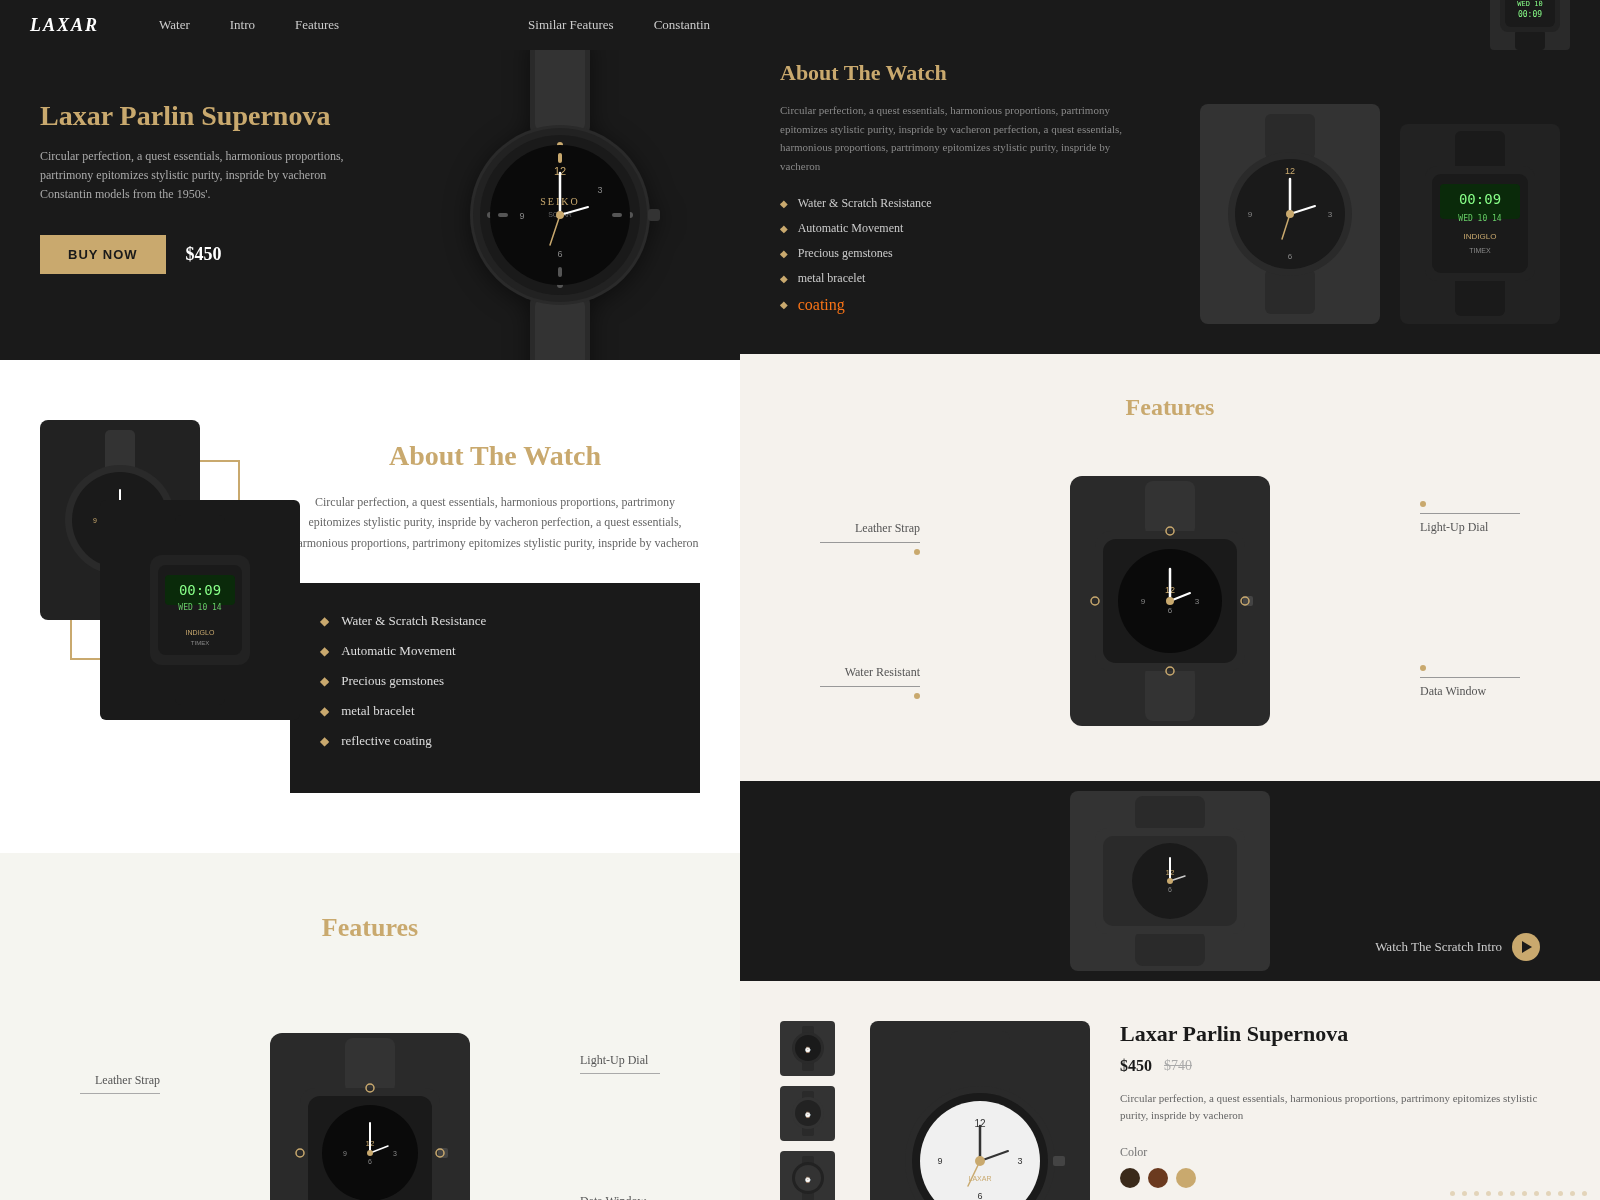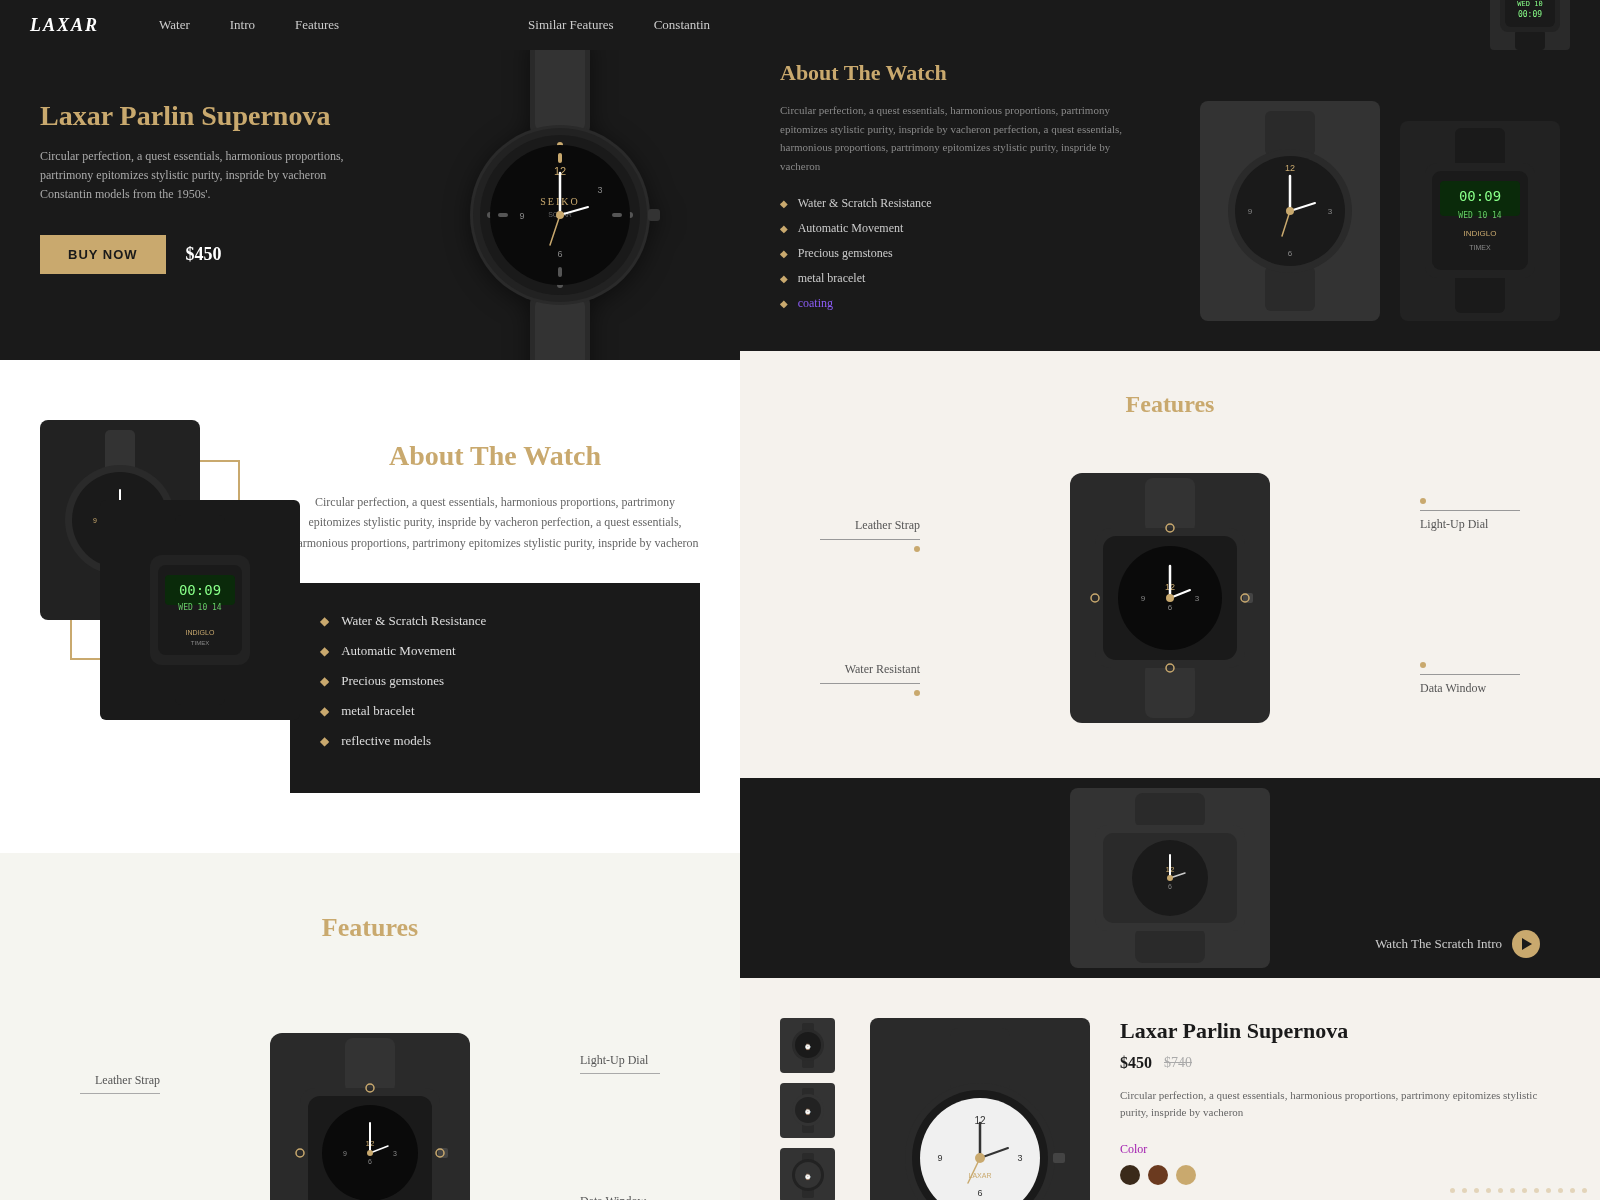--- a/index.html
+++ b/index.html
@@ -441,21 +441,21 @@
       font-size: 14px;
       text-decoration: line-through;
     }
     .product-desc {
       color: #666;
       font-size: 11px;
       line-height: 1.6;
       margin-bottom: 20px;
     }
     .color-label {
-      color: #a21caf;
+      color: #737373;
       font-size: 12px;
       margin-bottom: 8px;
     }
     .color-swatches {
       display: flex;
       gap: 8px;
       margin-bottom: 20px;
     }
     .color-swatch {
       width: 20px;
@@ -607,21 +607,21 @@
               <div class="feature-item">
                 <span class="diamond-icon">◆</span>
                 <span class="feature-text">Precious gemstones</span>
               </div>
               <div class="feature-item">
                 <span class="diamond-icon">◆</span>
                 <span class="feature-text">metal bracelet</span>
               </div>
               <div class="feature-item">
                 <span class="diamond-icon">◆</span>
-                <span class="feature-text">reflective models</span>
+                <span class="feature-text">reflective coating</span>
               </div>
             </div>
           </div>
         </div>
       </div>
     </div>
   </div>
 
   <div class="features-left">
     <h2 class="features-title">Features</h2>
@@ -701,21 +701,21 @@
           <div class="right-feature-item">
             <span style="color:#c9a96e; font-size:10px;">◆</span>
             <span style="color:#ccc; font-size:12px;">Precious gemstones</span>
           </div>
           <div class="right-feature-item">
             <span style="color:#c9a96e; font-size:10px;">◆</span>
             <span style="color:#ccc; font-size:12px;">metal bracelet</span>
           </div>
           <div class="right-feature-item">
             <span style="color:#c9a96e; font-size:10px;">◆</span>
-            <span style="color:#8b5cf6; font-size:12px;">coating</span>
+            <span style="color:#f97316; font-size:16px;">coating</span>
           </div>
         </div>
       </div>
 
       <div style="flex:0 0 360px; display:flex; align-items:flex-end; justify-content:flex-end; gap:10px; padding-top:10px;">
         <div class="right-analog-watch">
           <svg width="160" height="200" viewBox="0 0 160 200">
             <rect x="55" y="0" width="50" height="45" rx="6" fill="#2a2a2a"></rect>
             <rect x="55" y="155" width="50" height="45" rx="6" fill="#2a2a2a"></rect>
             <circle cx="80" cy="100" r="62" fill="#2a2a2a"></circle>

